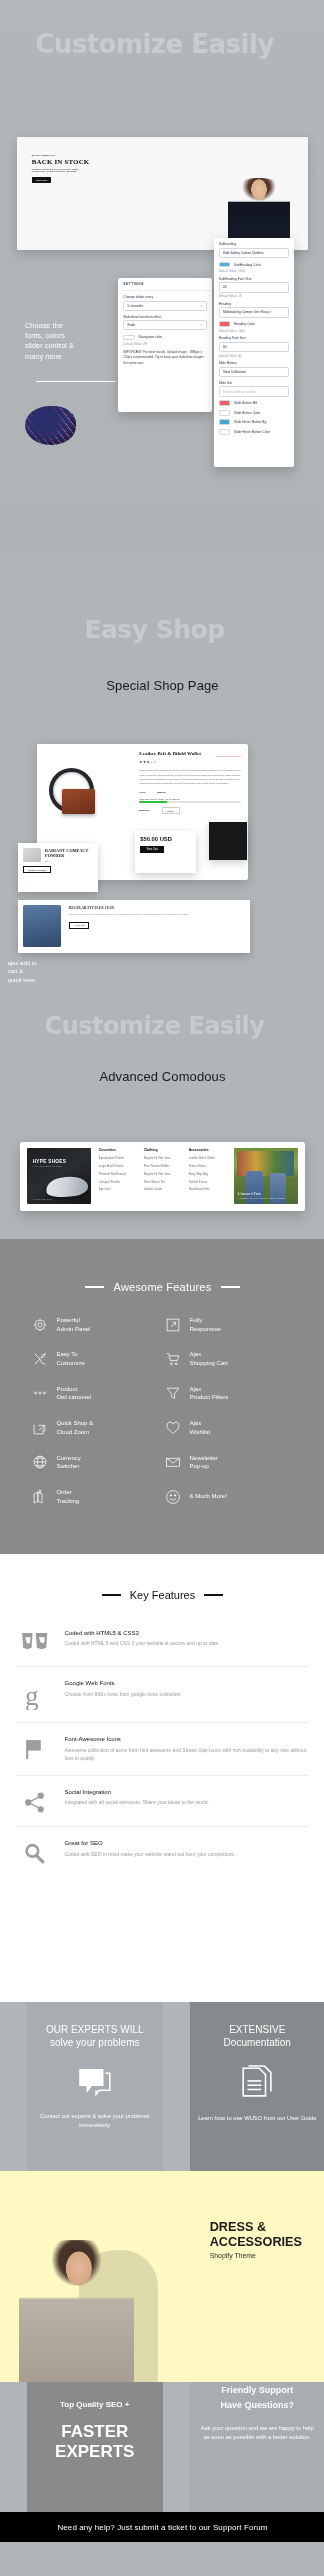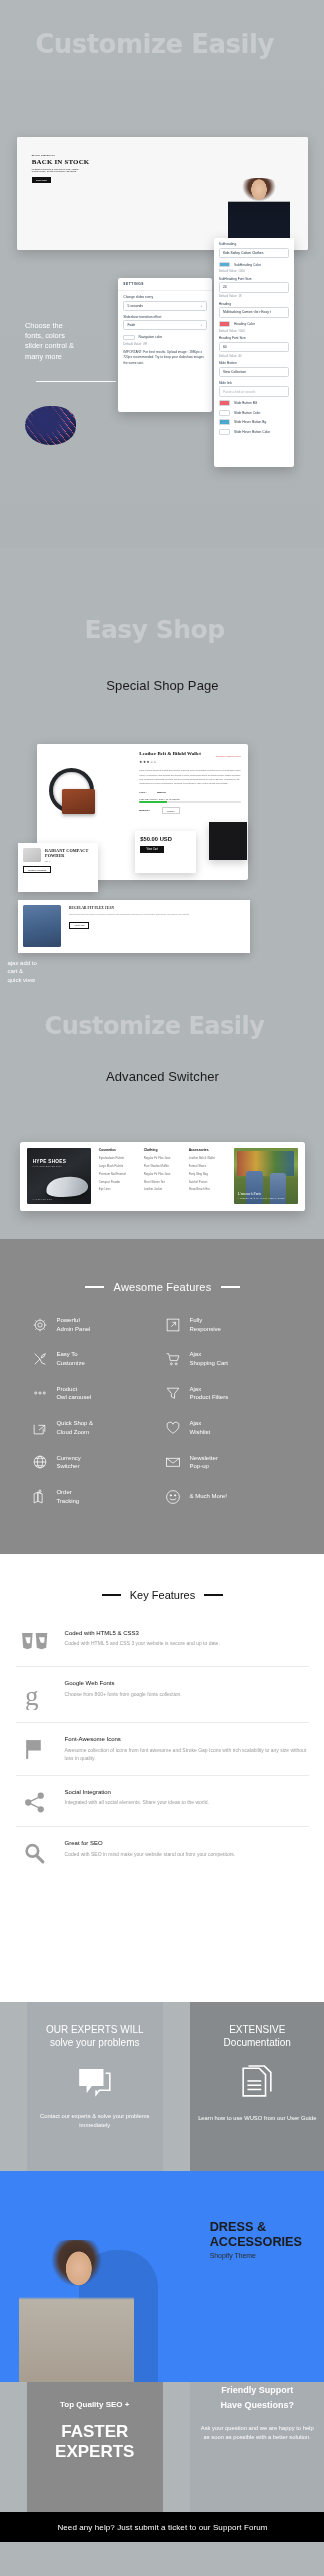--- a/index.html
+++ b/index.html
@@ -175,21 +175,21 @@
   .kf-t{ font-size:6px; color:#111; }
   .kf-d{ font-size:5px; color:#9b9b9b; line-height:1.65; margin-top:3.7px; }
 
   
   .split{ display:flex; width:325px; }
   .half{ width:162px; display:flex; flex-direction:column; align-items:center;margin-left:27px; }
   .h-title{ color:#fff; text-align:center; line-height:1.3; }
   .h-desc{ color:#fff; text-align:center; font-size:5.8px; line-height:1.55; }
 
   
-  .photo-block{ position:relative; width:325px; background:#3b82f6; overflow:hidden; }
+  .photo-block{ position:relative; width:325px; background:#fef9c3; overflow:hidden; }
   .ph-model{
     position:absolute; left:19px; bottom:0; width:115px; height:142px;
     background:
       radial-gradient(ellipse 21px 27.4px at 52% 20%, #e3b89a 0%, #d6a884 60%, rgba(214,168,132,0) 63%),
       radial-gradient(ellipse 35px 37px at 50% 14%, #3a2a24 0%, #4b362c 50%, rgba(75,54,44,0) 72%),
       linear-gradient(180deg, rgba(0,0,0,0) 40%, #b9b2a6 42%, #a79e91 100%);
     border-radius:44% 44% 0 0 / 26% 26% 0 0;
   }
   .ph-shadow{ position:absolute; left:79px; bottom:0; width:79px; height:132px;
               background:rgba(0,0,0,.12); border-radius:46% 46% 0 0/ 28% 28% 0 0; }
@@ -350,21 +350,21 @@
       </div>
     </div>
 
     <div class="side-cap" style="left:7.4px; top:411px; font-size:6px; color:#fff;">
       ajax add to<br>cart &amp;<br>quick view
     </div>
   </div>
 
   <div class="sec bg-grey2" style="height:237px;">
     <div class="ghost" style="top:11.6px; font-size:24px;">Customize Easily</div>
-    <div class="sec-title" style="top:67px;">Advanced Switcher</div>
+    <div class="sec-title" style="top:67px;">Advanced Comodous</div>
 
     <div class="mm" style="top:140px;">
       <div class="mm-img">
         <div class="ti">HYPE SHOES</div>
         <div class="ts">FALL COLLECTION 2017</div>
         <div class="shoe"></div>
         <div class="tu">HYPESHOE.COM</div>
       </div>
 
       <div class="mm-col">

